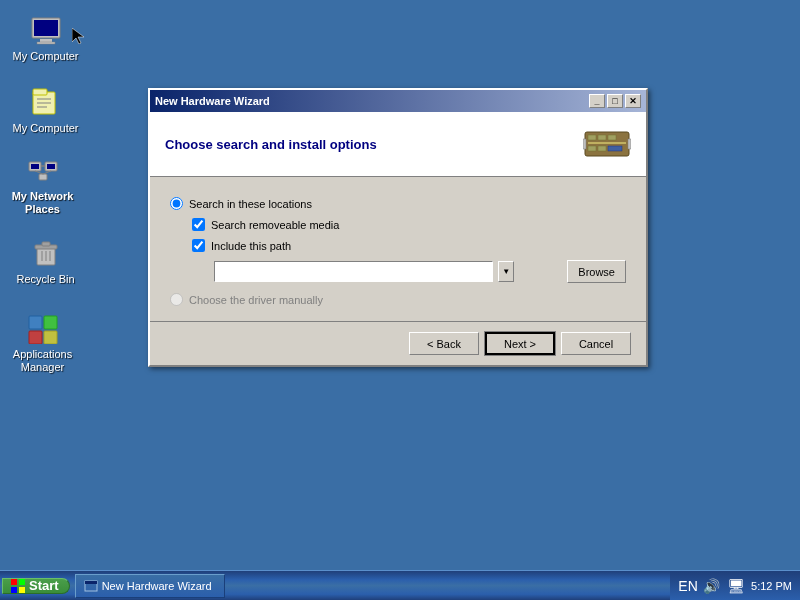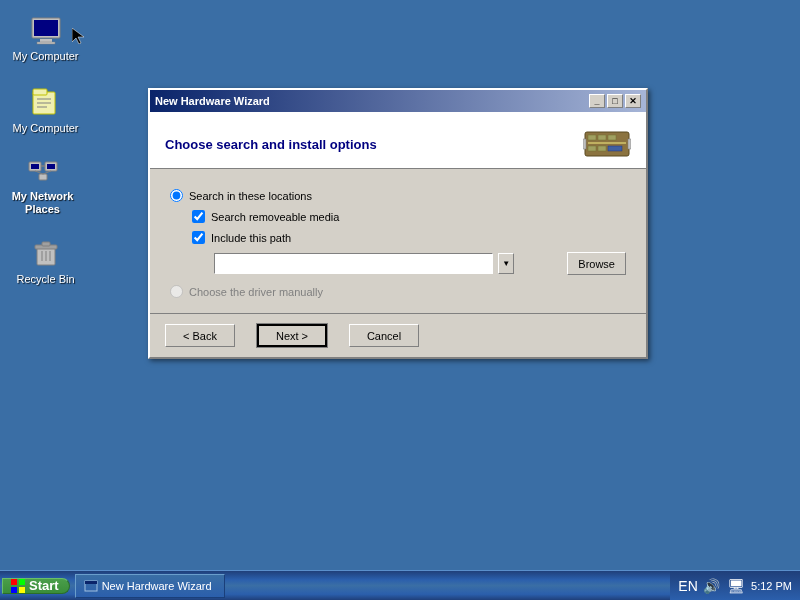--- a/index.html
+++ b/index.html
@@ -91,21 +91,21 @@
       align-items: center;
       justify-content: center;
       font-size: 9px;
       cursor: pointer;
       font-weight: bold;
     }
 
     
     .dialog-header {
       background: white;
-      padding: 12px 15px 4px 15px;
+      padding: 12px 15px 12px 15px;
       display: flex;
       align-items: center;
       justify-content: space-between;
       border-bottom: 1px solid #808080;
     }
 
     .dialog-header-title {
       font-size: 13px;
       font-weight: bold;
       color: #000080;
@@ -218,21 +218,22 @@
       font-size: 11px;
       color: #808080;
     }
 
     
     .dialog-footer {
       padding: 10px 15px 10px 15px;
       background: #d4d0c8;
       border-top: 1px solid #808080;
       display: flex;
-      gap: 22px;
+      justify-content: flex-end;
+      gap: 6px;
     }
 
     .footer-btn {
       height: 23px;
       min-width: 70px;
       padding: 0 10px;
       background: #d4d0c8;
       border: 1px solid;
       border-color: #ffffff #808080 #808080 #ffffff;
       font-size: 11px;
@@ -370,20 +371,29 @@
       <rect x="7" y="10" width="18" height="18" rx="1" fill="#c0c0c0" stroke="#808080" stroke-width="1"></rect>
       <rect x="5" y="8" width="22" height="4" rx="1" fill="#a0a0a0" stroke="#808080" stroke-width="1"></rect>
       <rect x="12" y="5" width="8" height="4" rx="1" fill="#a0a0a0" stroke="#808080" stroke-width="1"></rect>
       <line x1="12" y1="14" x2="12" y2="24" stroke="#808080" stroke-width="1"></line>
       <line x1="16" y1="14" x2="16" y2="24" stroke="#808080" stroke-width="1"></line>
       <line x1="20" y1="14" x2="20" y2="24" stroke="#808080" stroke-width="1"></line>
     </svg>
     <span class="icon-label">Recycle Bin</span>
   </div>
 
+  <div class="desktop-icon" style="top:308px; left:5px;">
+    <svg class="icon-img" viewBox="0 0 32 32">
+      <rect x="2" y="4" width="13" height="13" rx="1" fill="#4080c0" stroke="#2060a0" stroke-width="1"></rect>
+      <rect x="17" y="4" width="13" height="13" rx="1" fill="#40c040" stroke="#20a020" stroke-width="1"></rect>
+      <rect x="2" y="19" width="13" height="13" rx="1" fill="#c04040" stroke="#a02020" stroke-width="1"></rect>
+      <rect x="17" y="19" width="13" height="13" rx="1" fill="#c0c040" stroke="#a0a020" stroke-width="1"></rect>
+    </svg>
+    <span class="icon-label">Applications Manager</span>
+  </div>
 
 
   <div class="dialog">
 
     <div class="dialog-titlebar">
       <span class="dialog-title">New Hardware Wizard</span>
       <div class="titlebar-controls">
         <div class="titlebar-btn">_</div>
         <div class="titlebar-btn">□</div>
         <div class="titlebar-btn">✕</div>

